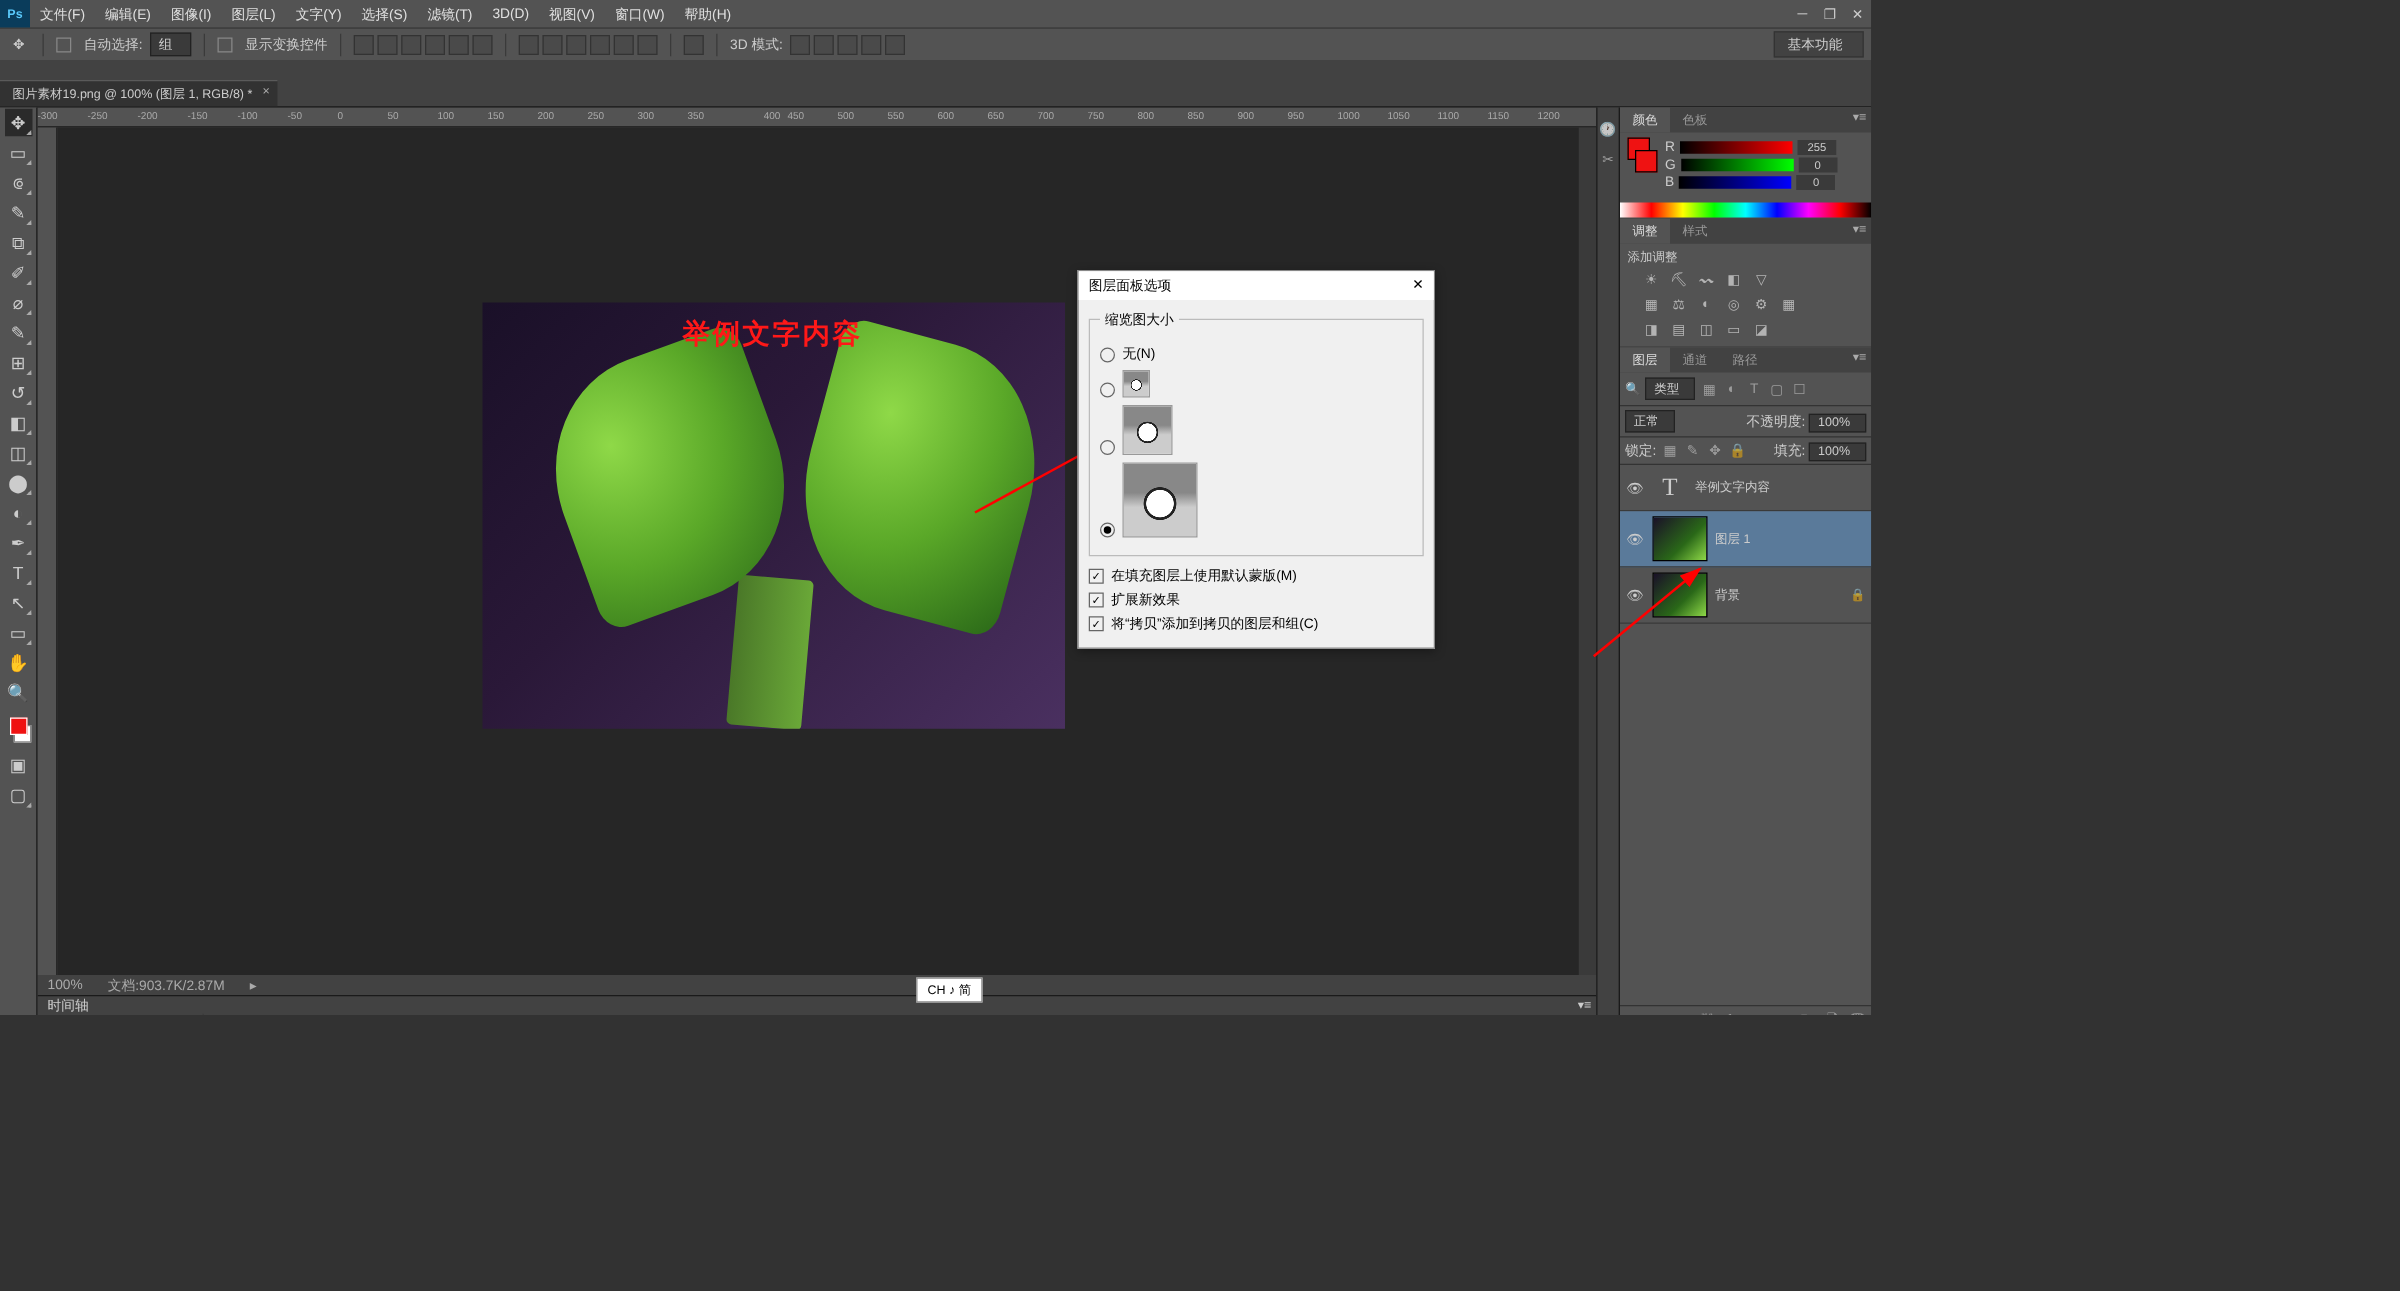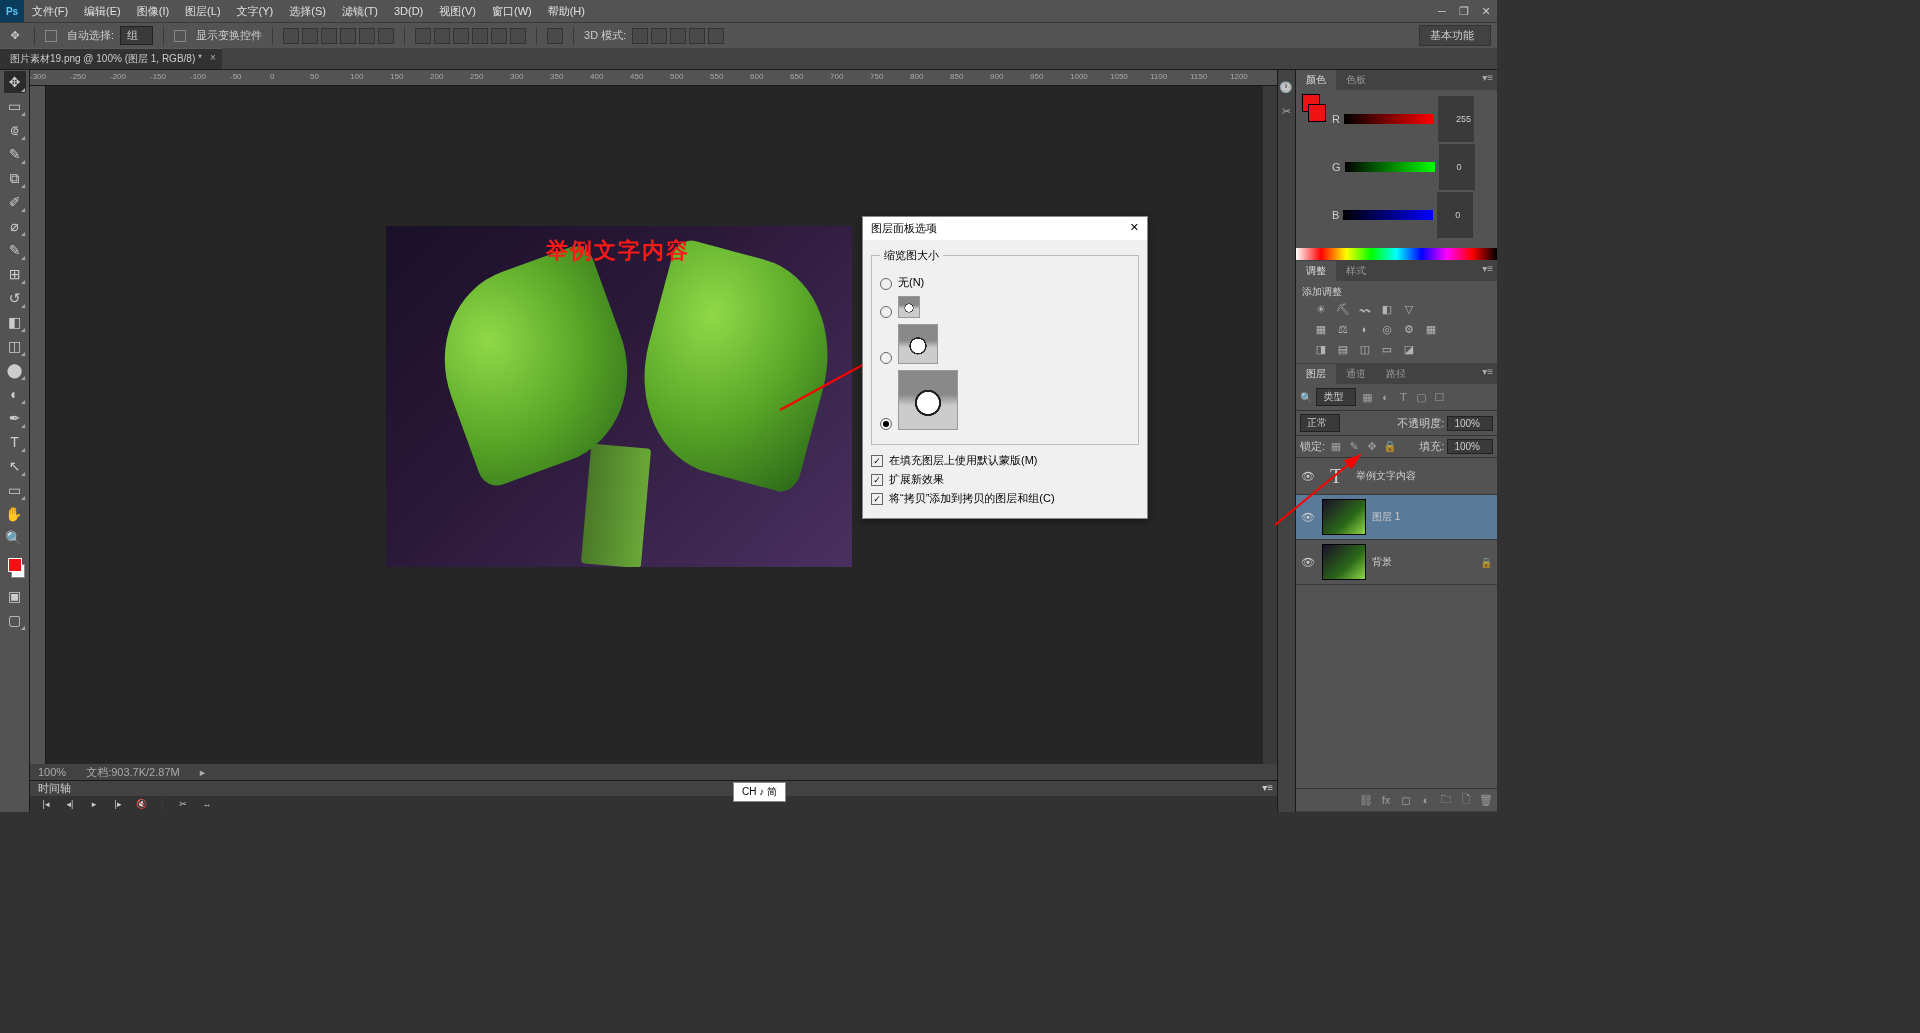--- a/index.html
+++ b/index.html
@@ -17,21 +17,21 @@
 .opt-icon { width: 18px; height: 18px; display: inline-flex; align-items: center; justify-content: center; }
 .opt-sep { width: 1px; height: 18px; background: #3a3a3a; margin: 0 4px; }
 .opt-label { color: #ccc; font-size: 11px; }
 .opt-dropdown { background: #3a3a3a; border: 1px solid #222; padding: 1px 14px 1px 6px; color: #ccc; position: relative; }
 .opt-checkbox { width: 12px; height: 12px; border: 1px solid #888; display: inline-block; margin-right: 4px; vertical-align: middle; }
 .align-icons { display: flex; gap: 3px; }
 .align-icon { width: 16px; height: 16px; background: #4a4a4a; border: 1px solid #333; }
 .right-pill { margin-left: auto; background: #424242; border: 1px solid #333; padding: 2px 16px 2px 10px; position: relative; }
 
 
-.tab-bar { height: 22px; background: #424242; display: flex; align-items: flex-end; border-bottom: 1px solid #1a1a1a; }
+.tab-bar { height: 38px; background: #424242; display: flex; align-items: flex-end; border-bottom: 1px solid #1a1a1a; }
 .doc-tab { background: #323232; padding: 3px 20px 3px 10px; font-size: 10px; color: #ccc; position: relative; border-top: 1px solid #5a5a5a; }
 .doc-tab::after { content: "×"; position: absolute; right: 6px; color: #aaa; }
 
 
 .workspace { display: flex; height: calc(812px - 70px); }
 .toolbox { width: 30px; background: #535353; display: flex; flex-direction: column; align-items: center; border-right: 1px solid #1a1a1a; }
 .tool { width: 22px; height: 22px; margin: 1px 0; display: flex; align-items: center; justify-content: center; cursor: pointer; color: #ccc; font-size: 14px; }
 .tool.active { background: #2a2a2a; }
 .tool-corner { position: relative; }
 .tool-corner::after { content: ""; position: absolute; bottom: 1px; right: 1px; border: 2px solid transparent; border-right-color: #aaa; border-bottom-color: #aaa; }
@@ -64,21 +64,21 @@
 .panel-tabs { display: flex; background: #424242; }
 .panel-tab { padding: 3px 10px; font-size: 10px; color: #999; cursor: pointer; }
 .panel-tab.active { background: #535353; color: #ddd; }
 .panel-body { padding: 4px 6px; }
 
 .color-panel .rgb-row { display: flex; align-items: center; gap: 4px; margin: 2px 0; }
 .color-slider { height: 10px; width: 90px; }
 .slider-r { background: linear-gradient(90deg, #000, #f00); }
 .slider-g { background: linear-gradient(90deg, #000, #0f0); }
 .slider-b { background: linear-gradient(90deg, #000, #00f); }
-.color-val { width: 31px; background: #3a3a3a; text-align: center; font-size: 9px; padding: 18px; }
+.color-val { width: 31px; background: #3a3a3a; text-align: center; font-size: 9px; padding: 1px; }
 .spectrum { height: 12px; margin: 4px 0 0; background: linear-gradient(90deg, #fff,#f00,#ff0,#0f0,#0ff,#00f,#f0f,#f00,#000); }
 .color-swatches { display:flex; gap:2px; flex-direction: column; }
 .cs-fg { width:18px; height:18px; background:#ef1212; border:1px solid #000; }
 .cs-bg { width:18px; height:18px; background:#ef1212; border:1px solid #000; margin-left:6px; margin-top:-10px; }
 
 .adjust-icons { display: flex; flex-wrap: wrap; gap: 4px; padding: 2px 10px; }
 .adj-icon { width: 18px; height: 16px; display:flex; align-items:center; justify-content:center; opacity: 0.8; font-size: 11px;}
 
 .layers-body { padding: 0; }
 .layer-filter-row { display: flex; align-items: center; gap: 4px; padding: 4px; border-bottom: 1px solid #333; }
@@ -234,21 +234,21 @@
         <span class="tick" style="left: 160px;">-100</span>
         <span class="tick" style="left: 200px;">-50</span>
         <span class="tick" style="left: 240px;">0</span>
         <span class="tick" style="left: 280px;">50</span>
         <span class="tick" style="left: 320px;">100</span>
         <span class="tick" style="left: 360px;">150</span>
         <span class="tick" style="left: 400px;">200</span>
         <span class="tick" style="left: 440px;">250</span>
         <span class="tick" style="left: 480px;">300</span>
         <span class="tick" style="left: 520px;">350</span>
-        <span class="tick" style="left: 560px;">400</span>
+        <span class="tick" style="left: 581px;">400</span>
         <span class="tick" style="left: 600px;">450</span>
         <span class="tick" style="left: 640px;">500</span>
         <span class="tick" style="left: 680px;">550</span>
         <span class="tick" style="left: 720px;">600</span>
         <span class="tick" style="left: 760px;">650</span>
         <span class="tick" style="left: 800px;">700</span>
         <span class="tick" style="left: 840px;">750</span>
         <span class="tick" style="left: 880px;">800</span>
         <span class="tick" style="left: 920px;">850</span>
         <span class="tick" style="left: 960px;">900</span>

